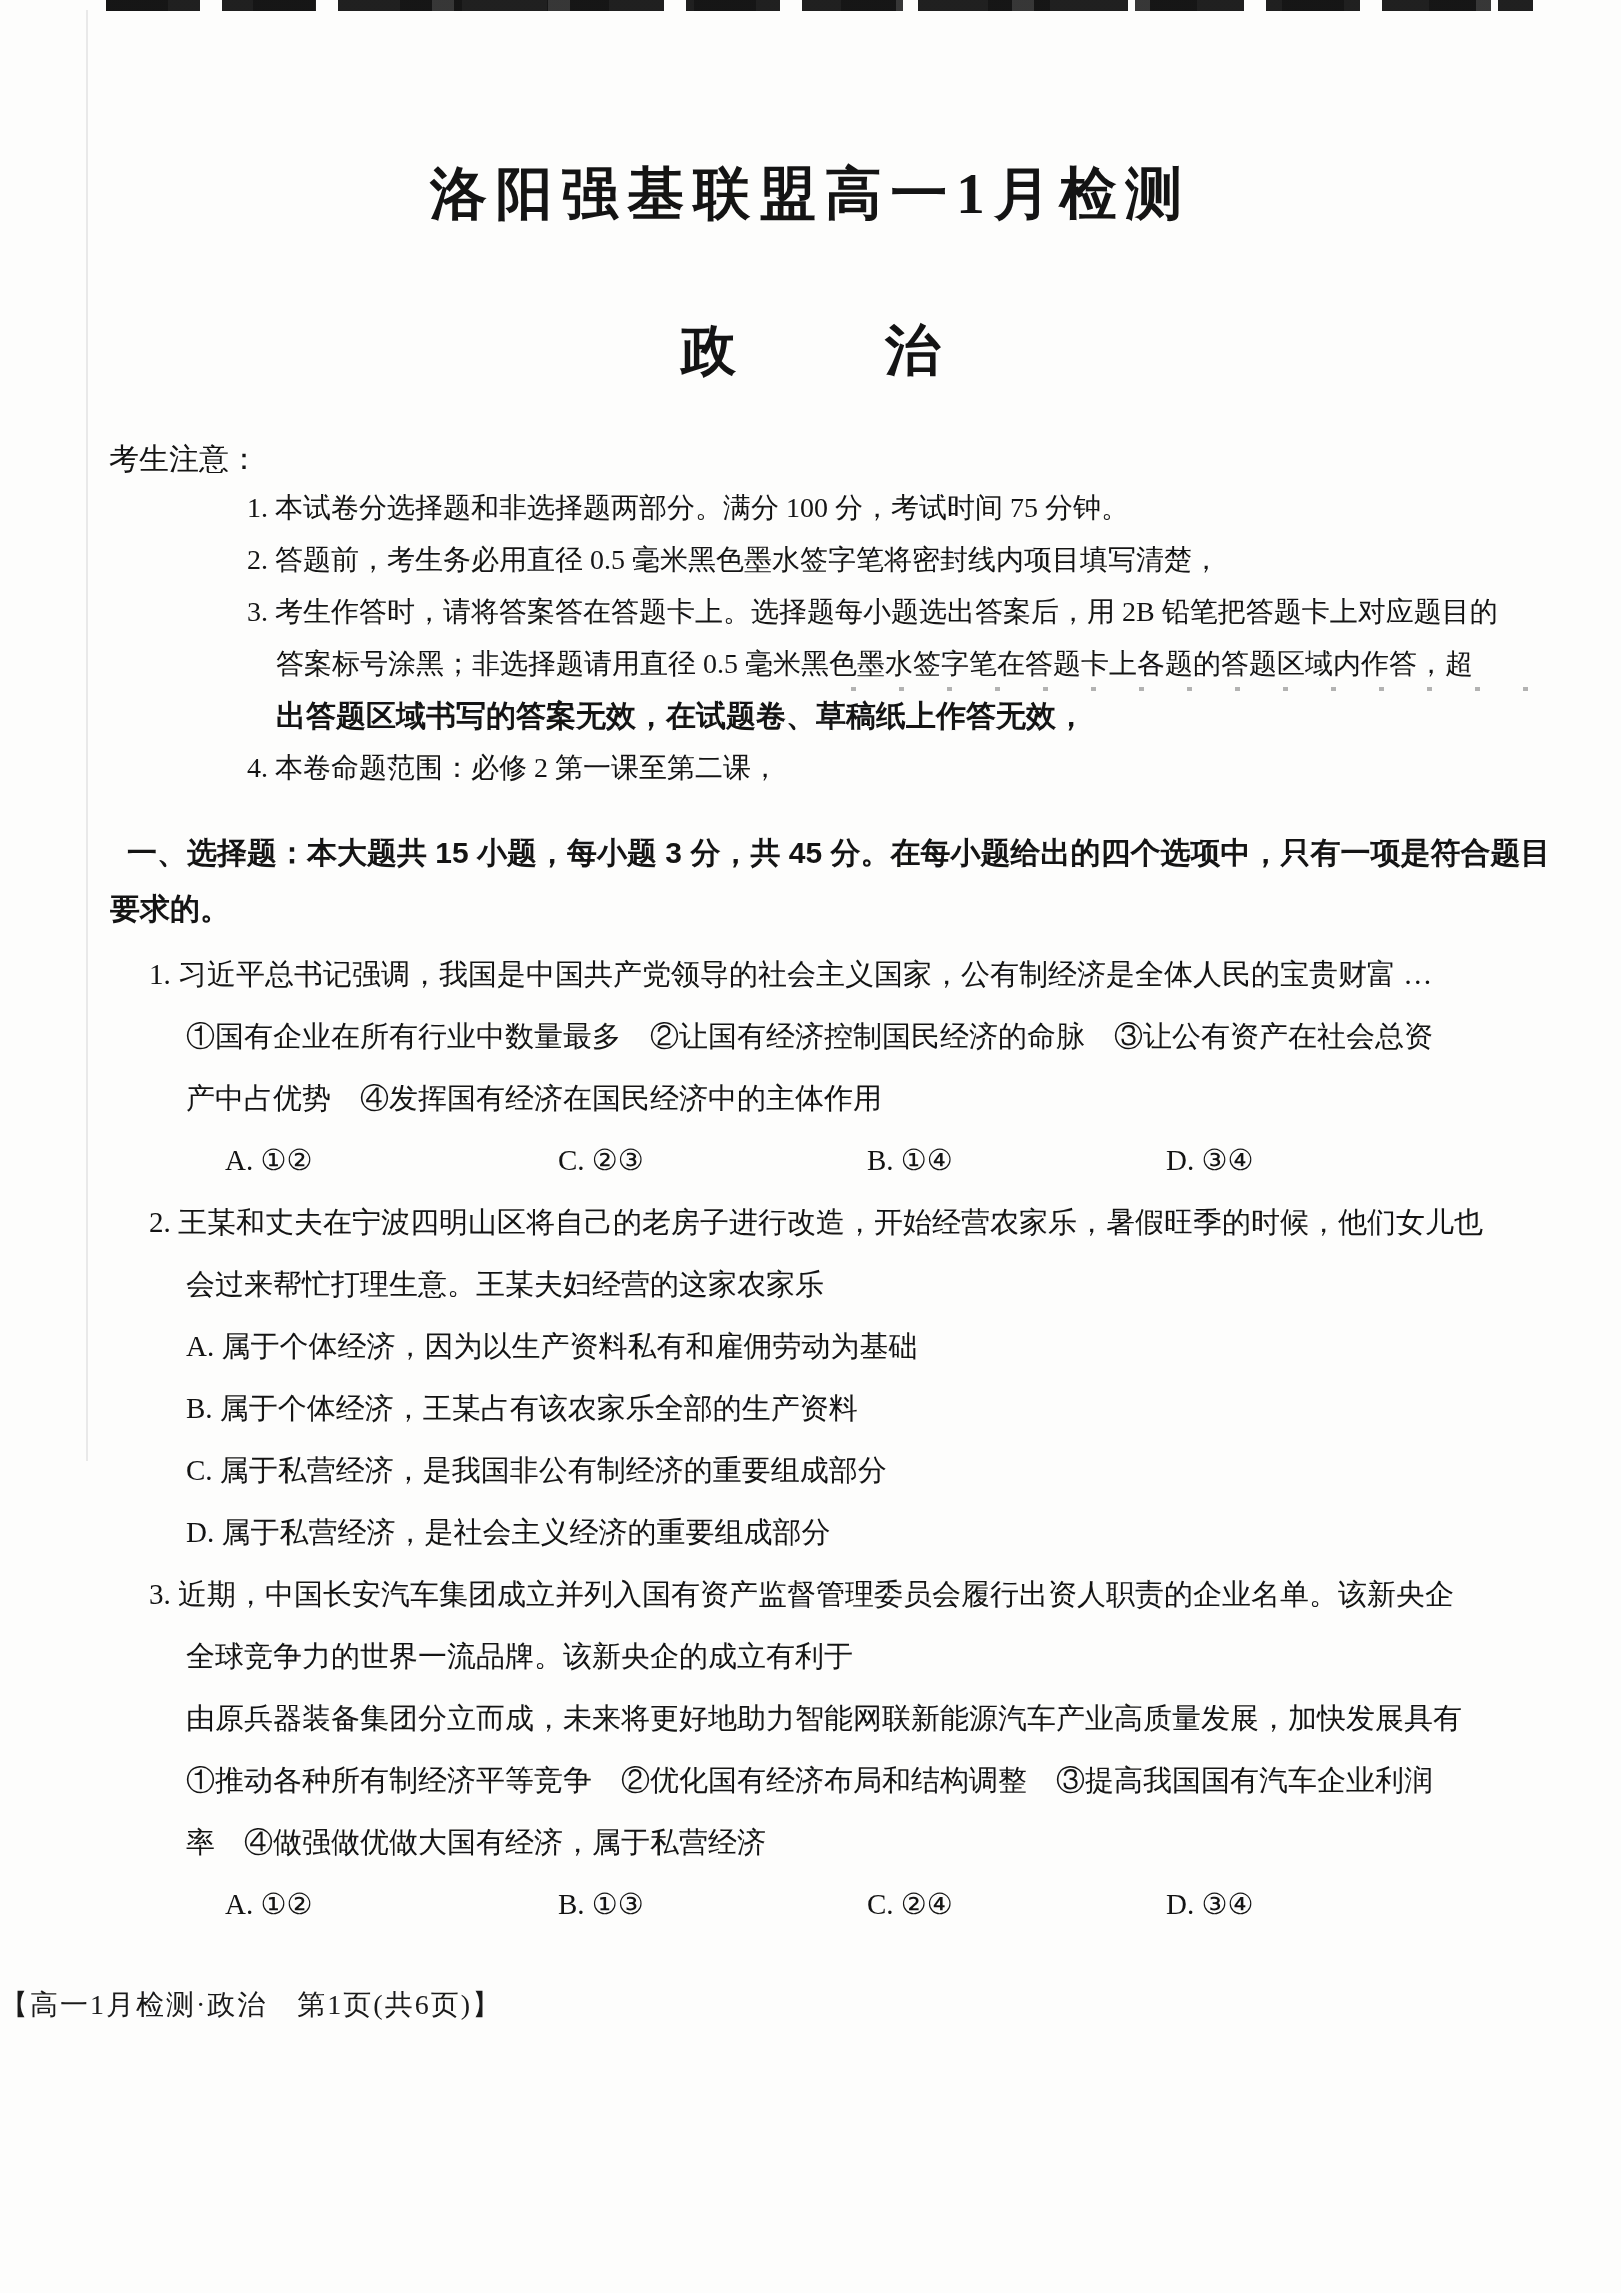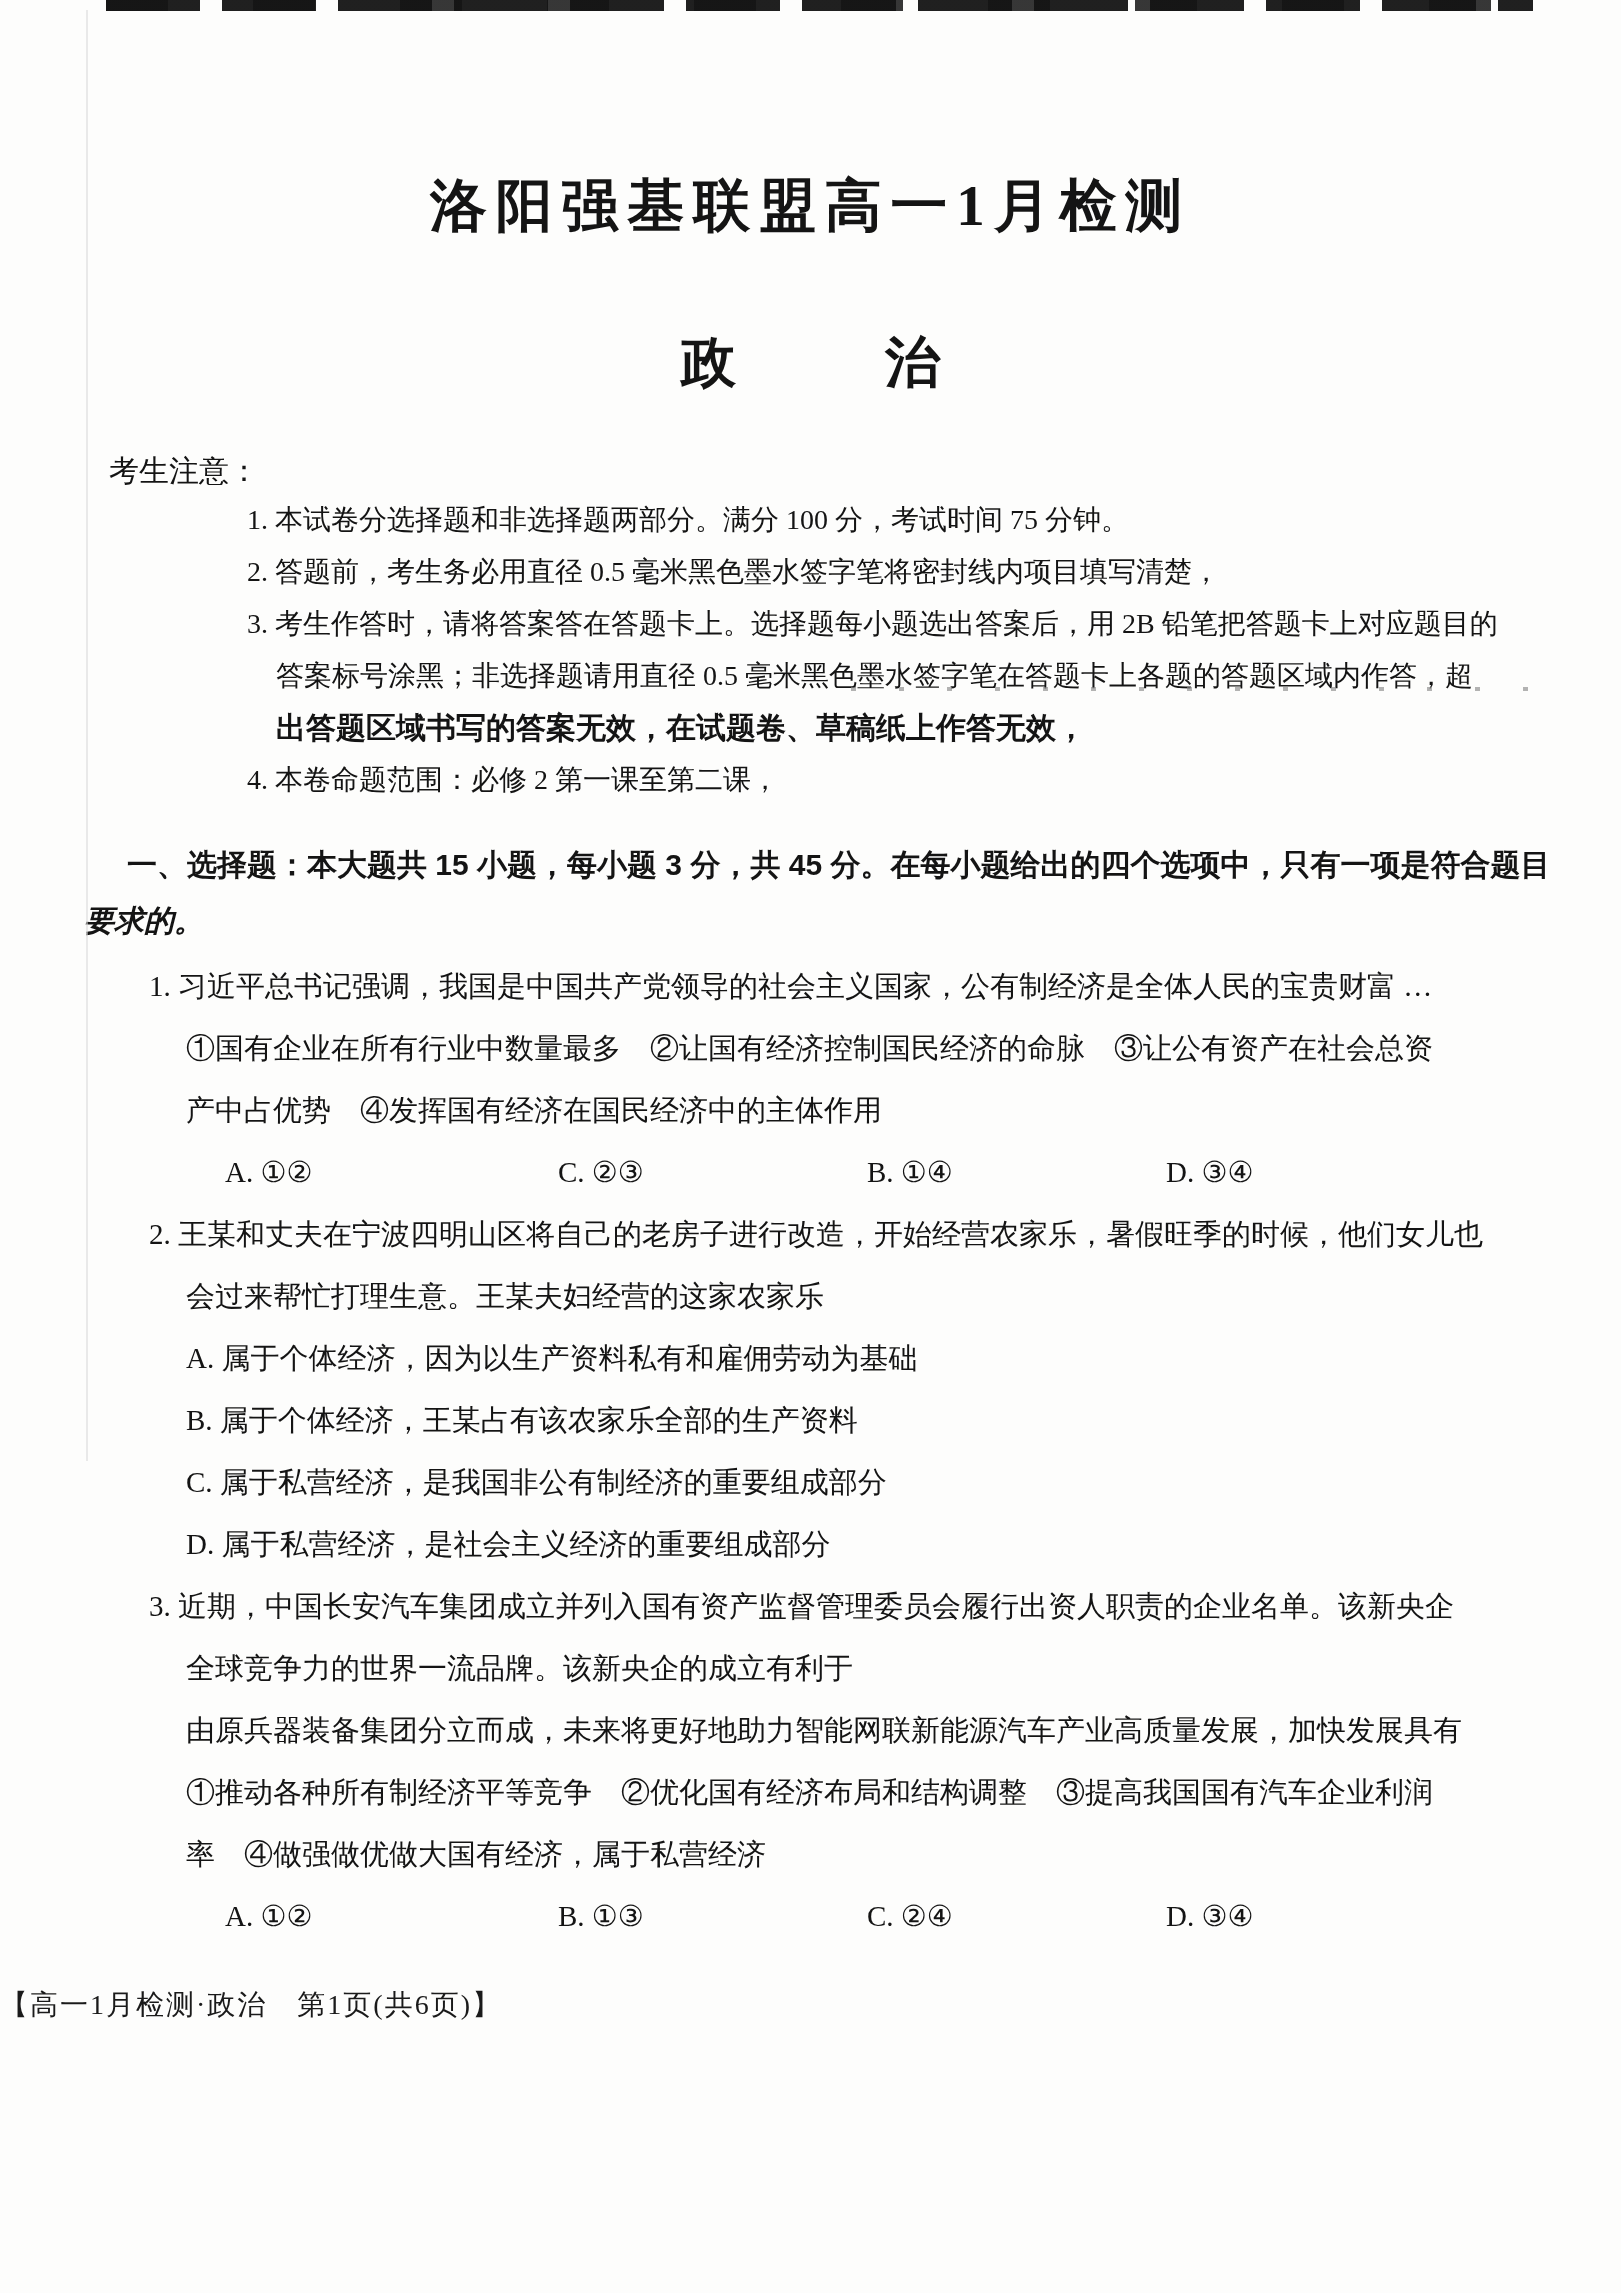--- a/index.html
+++ b/index.html
@@ -24,21 +24,21 @@
     position:absolute;top:9.8px;left:86px;width:2px;height:1451px;
     background:#d9d9d9;opacity:.55;
   }
   .scan-dots{
     position:absolute;top:687px;left:851px;width:678px;height:3.9px;
     background:repeating-linear-gradient(90deg,#8a8a8a 0 4.9px,transparent 4.9px 48px);
     opacity:.65;
   }
   
   .title{
-    margin:16px;padding-top:153px;
+    margin:4px;padding-top:153px;
     text-align:center;
     font-size:57px;font-weight:700;letter-spacing:8.8px;
     line-height:1.3;
   }
   .subject{
     margin-top:86px;
     display:flex;justify-content:center;gap:149px;
     font-size:55px;font-weight:700;line-height:1.25;
   }
   
@@ -54,21 +54,21 @@
     font-family:"Liberation Sans","DejaVu Sans",sans-serif;
     font-weight:700;font-size:30px;
   }
   
   .section{
     margin-top:31px;
     font-family:"Liberation Sans","DejaVu Sans",sans-serif;
     font-weight:700;font-size:30px;
   }
   .s-line1{margin-left:127px;line-height:56px;white-space:nowrap;}
-  .s-line2{margin-left:84px;line-height:56px;white-space:nowrap;font-style:italic;}
+  .s-line2{margin-left:110px;line-height:56px;white-space:nowrap;}
   
   .questions{margin-top:5.9px;font-size:29px;}
   .q-line{line-height:62px;white-space:nowrap;}
   .q-first{margin-left:149px;}
   .q-cont{margin-left:186px;}
   .opt-row{display:flex;margin-left:225px;line-height:62px;}
   .opt-row .opt{display:inline-block;white-space:nowrap;}
   .opt-row .opt:nth-child(1){width:333px;}
   .opt-row .opt:nth-child(2){width:309px;}
   .opt-row .opt:nth-child(3){width:299px;}

